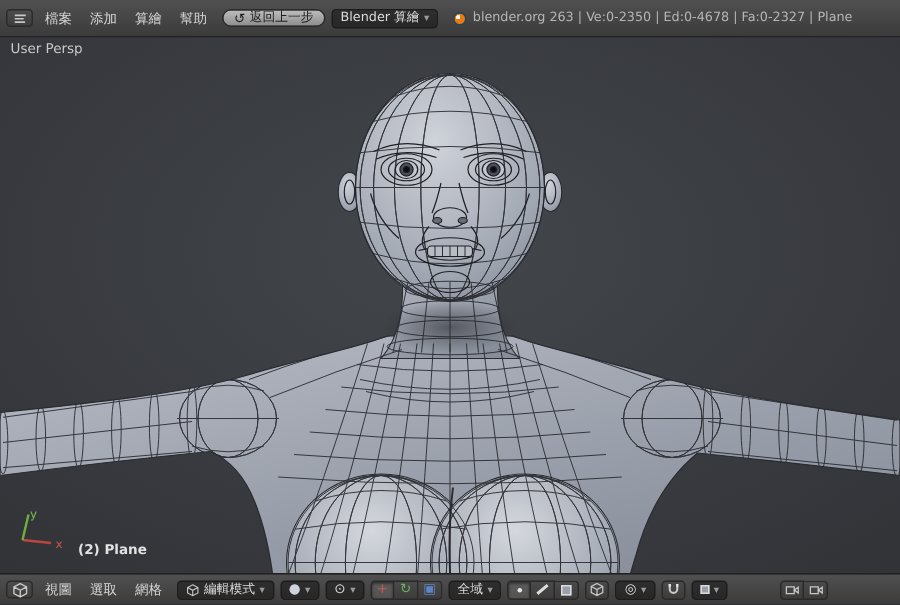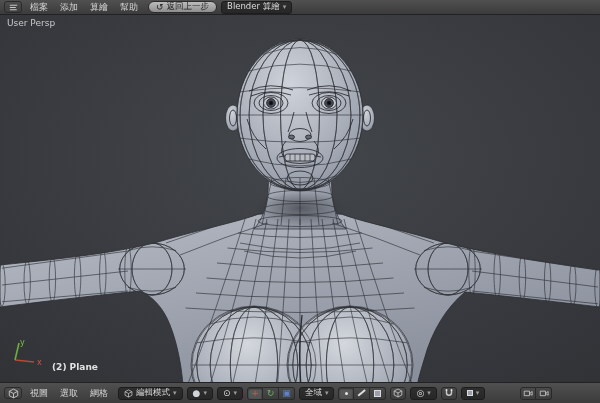--- a/index.html
+++ b/index.html
@@ -3,21 +3,21 @@
 <meta charset="utf-8">
 <style>
   *{margin:0;padding:0;box-sizing:border-box;}
   html,body{width:600px;height:403px;overflow:hidden;background:#2b2b2b;
     font-family:"DejaVu Sans",sans-serif;}
   .screen{width:600px;height:403px;display:flex;flex-direction:column;position:relative;
     background:#37393d;user-select:none;}
   
   .bar{background:linear-gradient(#505050,#3b3b3b);display:flex;align-items:center;
     padding:0 4px;font-size:9px;color:#d2d2d2;flex:0 0 auto;white-space:nowrap;}
-  .top-bar{height:15px;border-bottom:1px solid #222;}
+  .top-bar{height:25px;border-bottom:1px solid #222;}
   .bottom-bar{height:21px;border-top:1px solid #222;}
   .menu{padding:0 6px;color:#d6d6d6;cursor:default;}
   .ed-btn{display:inline-flex;align-items:center;justify-content:center;width:18px;height:12px;
     background:linear-gradient(#4c4c4c,#3e3e3e);border:1px solid #2b2b2b;border-radius:3px;margin-right:2px;}
   .ic{width:11px;height:11px;color:#c8c8c8;display:block;}
   .back-btn{display:inline-flex;align-items:center;gap:3px;margin-left:4px;height:12px;
     background:linear-gradient(#bcbcbc,#8e8e8e);color:#1d1d1d;border:1px solid #2c2c2c;
     border-radius:7px;font-size:8.5px;padding:0 7px;}
   .back-btn .g{font-size:9px;line-height:1;}
   .dd{display:inline-flex;align-items:center;gap:3px;height:13px;margin-left:4px;
@@ -88,20 +88,24 @@
     <span class="menu">添加</span>
     <span class="menu">算繪</span>
     <span class="menu">幫助</span>
     <button class="back-btn">
       <span class="g">↺</span>
       <span>返回上一步</span>
     </button>
     <span class="dd">
       <span>Blender 算繪</span>
       <span class="arr">▾</span>
+    </span>
+    <span class="stats">
+      <span class="blogo"></span>
+      <span>blender.org 263 | Ve:0-2350 | Ed:0-4678 | Fa:0-2327 | Plane</span>
     </span>
   </header>
 
   <div class="viewport">
     <svg class="mesh" width="600" height="371" viewBox="0 0 600 371">
       <defs>
         <radialGradient id="bgG" cx="50%" cy="38%" r="80%">
           <stop offset="0%" stop-color="#43464b"></stop>
             <stop offset="100%" stop-color="#303236"></stop>
         </radialGradient>

